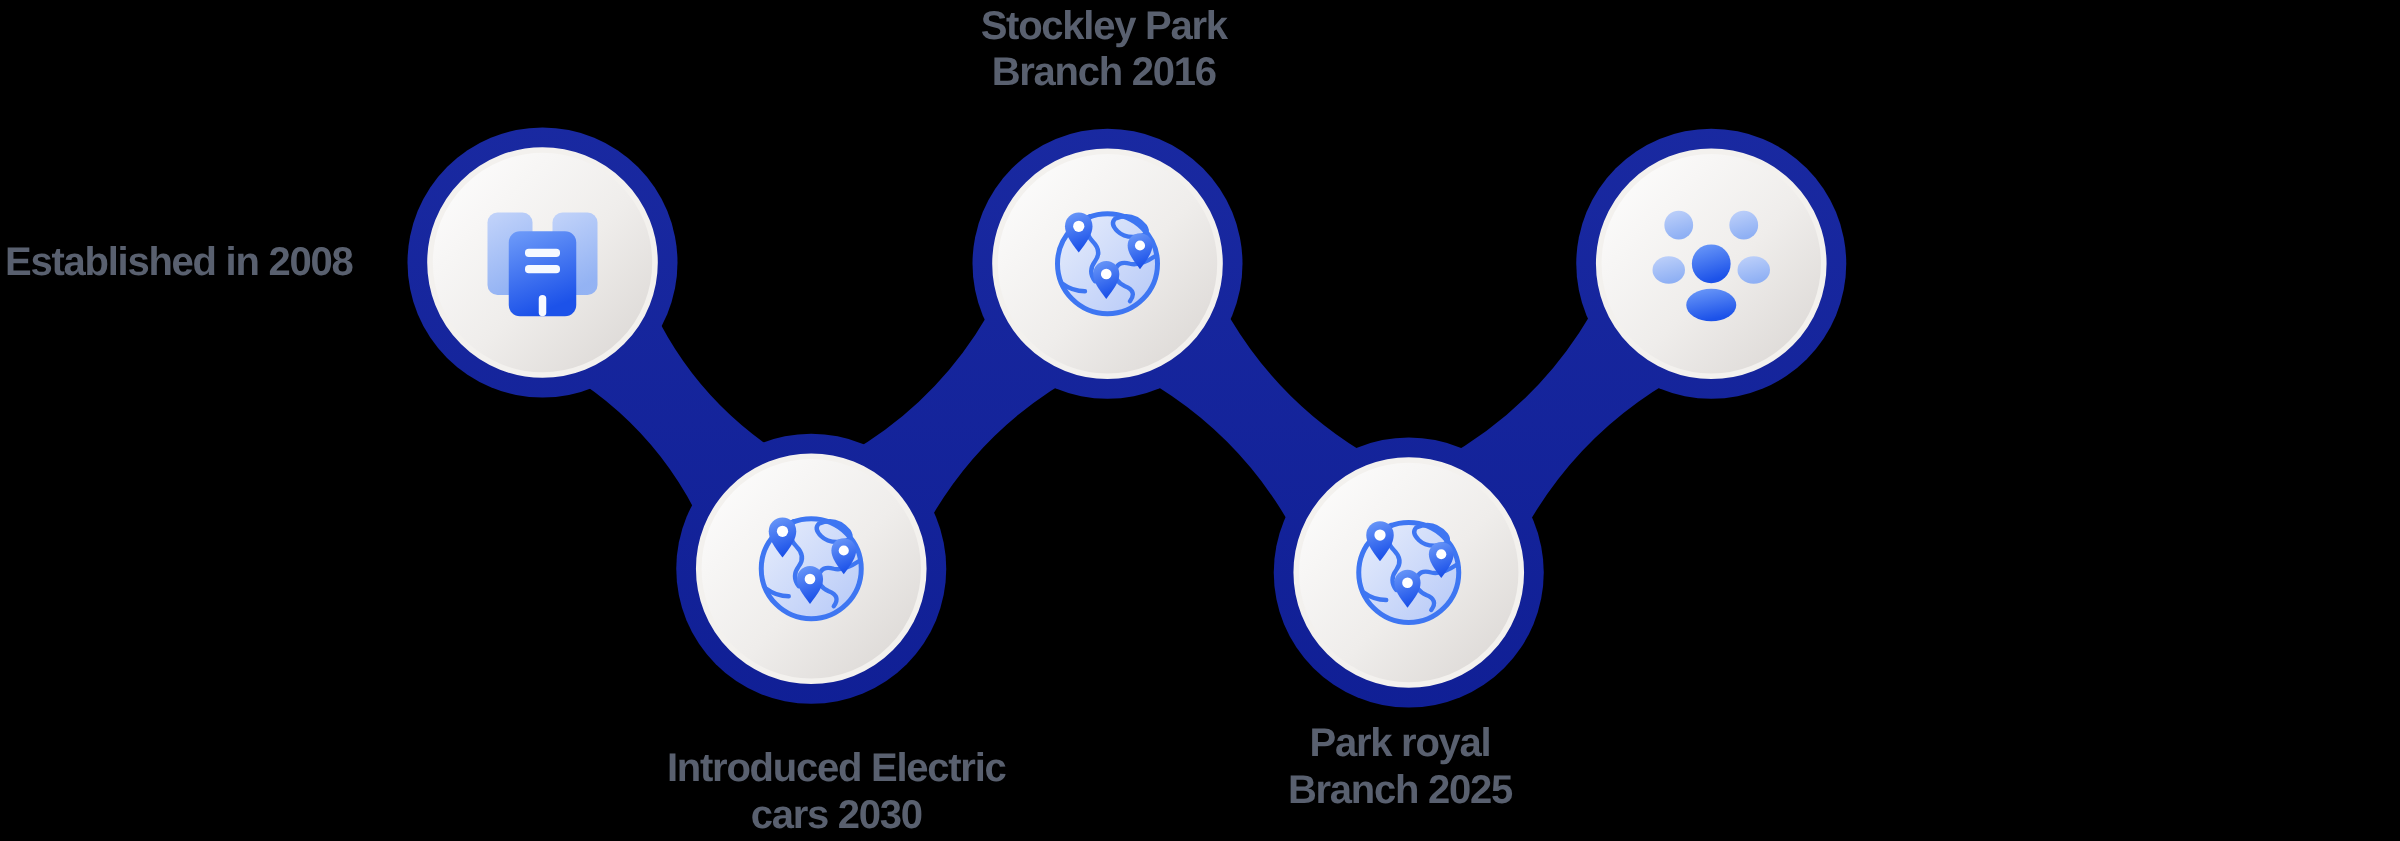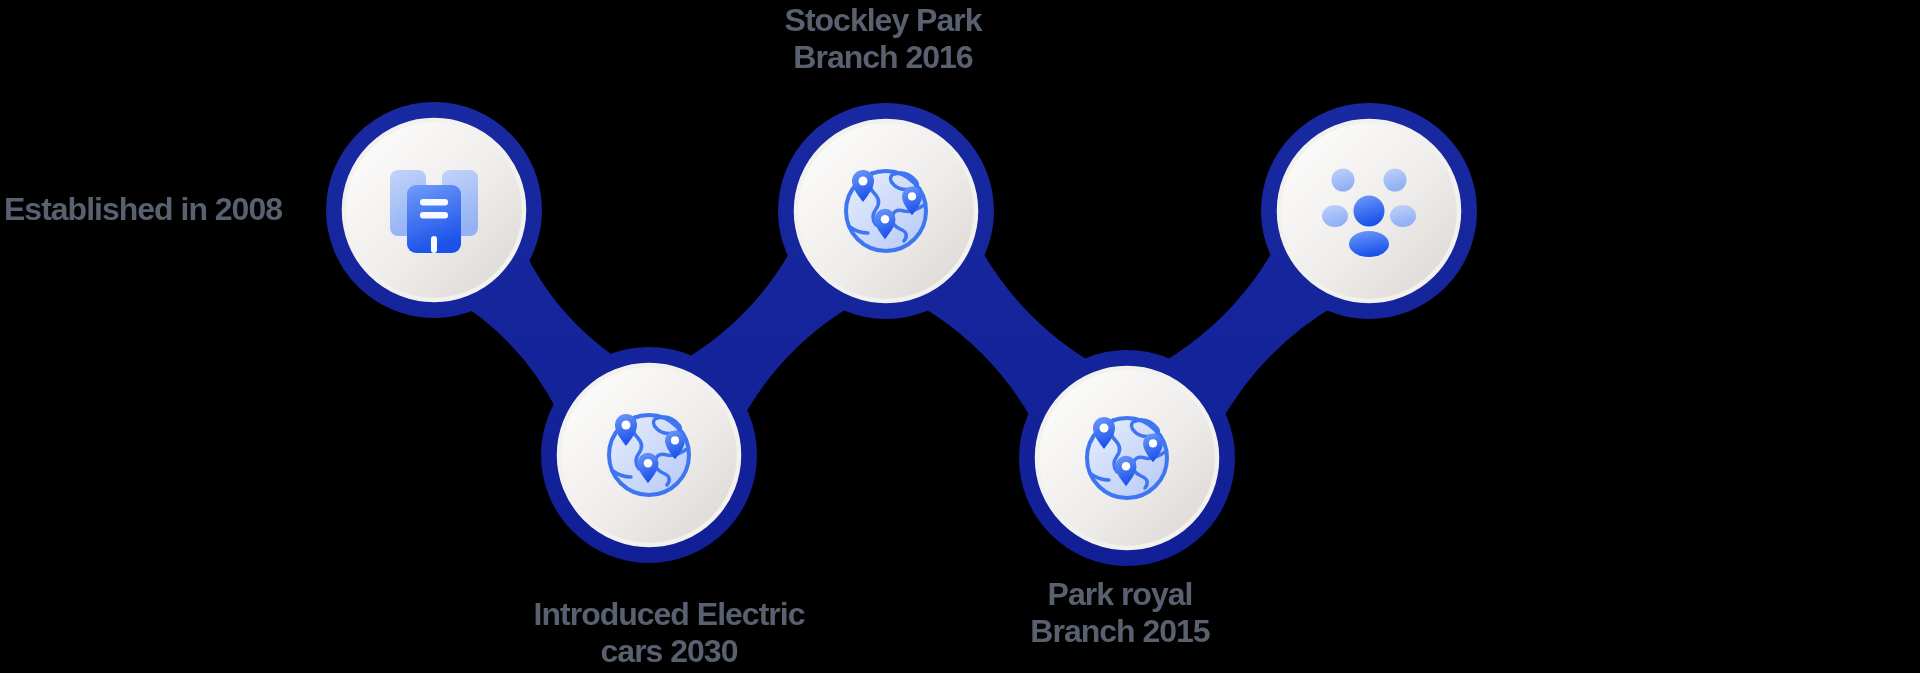--- a/index.html
+++ b/index.html
@@ -125,18 +125,18 @@
       <div class="node-label" style="left: 637px; top: 596px; margin-left: 32px;">
         <span>Introduced Electric</span>
         <span>cars 2030</span>
       </div>
       <div class="node-label" style="left: 883px; top: 2px;">
         <span>Stockley Park</span>
         <span>Branch 2016</span>
       </div>
       <div class="node-label" style="left: 1120px; top: 576px;">
         <span>Park royal</span>
-        <span>Branch 2015</span>
+        <span>Branch 2025</span>
       </div>
       <div class="node-label" style="left: 1693px; top: 117px;">
       </div>
     </div>
 </div>
 
 </body></html>

